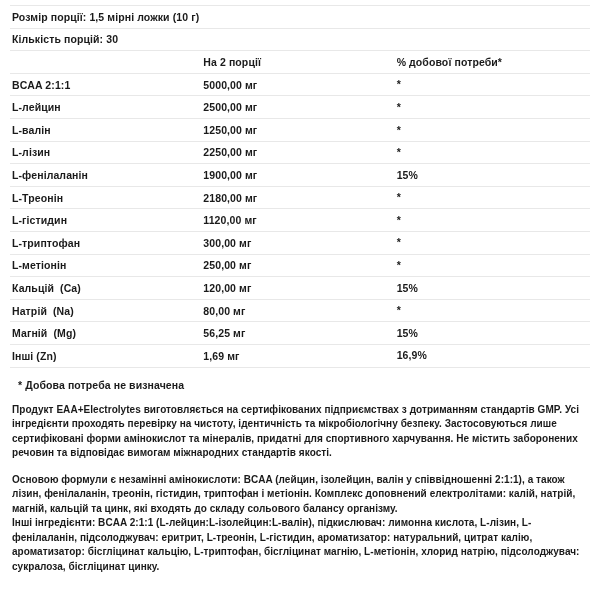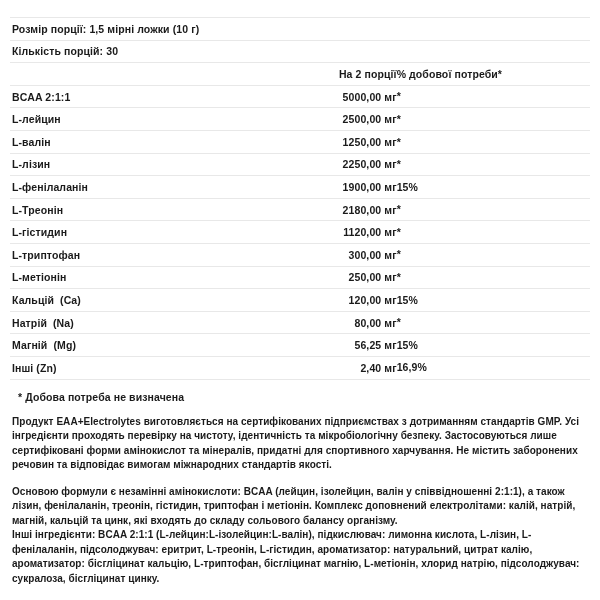--- a/index.html
+++ b/index.html
@@ -19,37 +19,37 @@
     width: 600px;
     box-sizing: border-box;
     padding: 0 10px;
   }
 
   
   .facts {
     width: 100%;
     border-collapse: collapse;
     table-layout: fixed;
-    margin-top: 17px;
+    margin-top: 5px;
   }
   .facts tr {
     border-top: 1px solid #e8e8e8;
   }
   .facts td {
     padding: 0;
     height: 21.6px;
     vertical-align: middle;
     font-size: 10.5px;
     font-weight: bold;
     letter-spacing: 0.1px;
     white-space: pre;
   }
 
   .col-name   { width: 300px; padding-left: 2px !important; }
-  .col-amount { width: 110px; text-align: right; }
+  .col-amount { width: 110px; }
   .col-dv     { width: 168px; }
 
   .serving-row td {
     font-size: 10.5px;
     font-weight: bold;
   }
 
   .head-row td {
     font-size: 10.5px;
     font-weight: bold;
@@ -164,21 +164,21 @@
           <td class="col-amount">80,00 мг</td>
           <td class="col-dv dv-star">*</td>
         </tr>
         <tr>
           <td class="col-name">Магній  (Mg)</td>
           <td class="col-amount">56,25 мг</td>
           <td class="col-dv dv-star">15%</td>
         </tr>
         <tr class="last-row">
           <td class="col-name">Інші (Zn)</td>
-          <td class="col-amount">2,40 мг</td>
+          <td class="col-amount">1,69 мг</td>
           <td class="col-dv dv-star">16,9%</td>
         </tr>
       </tbody>
   </table>
 
   <div class="footnote">* Добова потреба не визначена</div>
 
   <div class="prose">
     <p>Продукт EAA+Electrolytes виготовляється на сертифікованих підприємствах з дотриманням стандартів GMP. Усі інгредієнти проходять перевірку на чистоту, ідентичність та мікробіологічну безпеку. Застосовуються лише сертифіковані форми амінокислот та мінералів, придатні для спортивного харчування. Не містить заборонених речовин та відповідає вимогам міжнародних стандартів якості.</p>
   </div>

